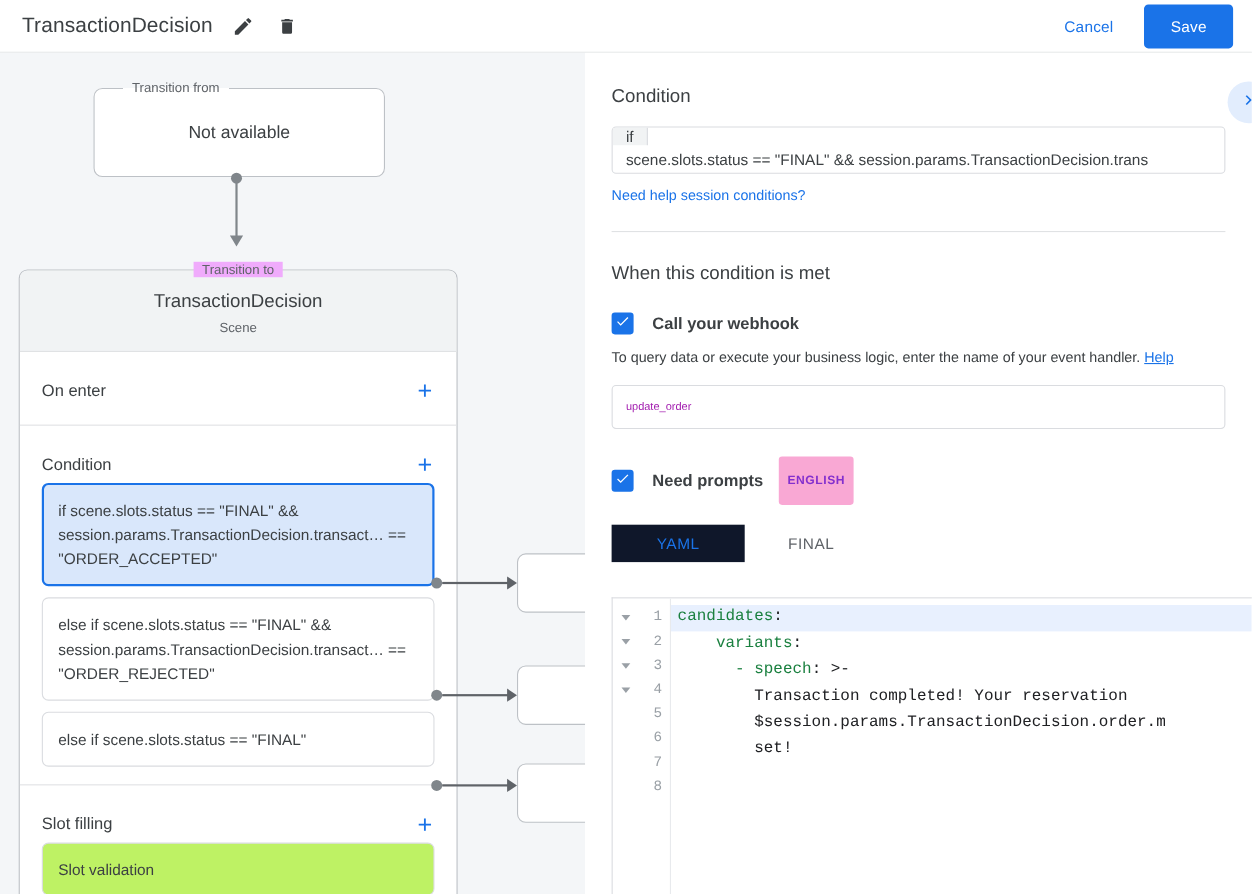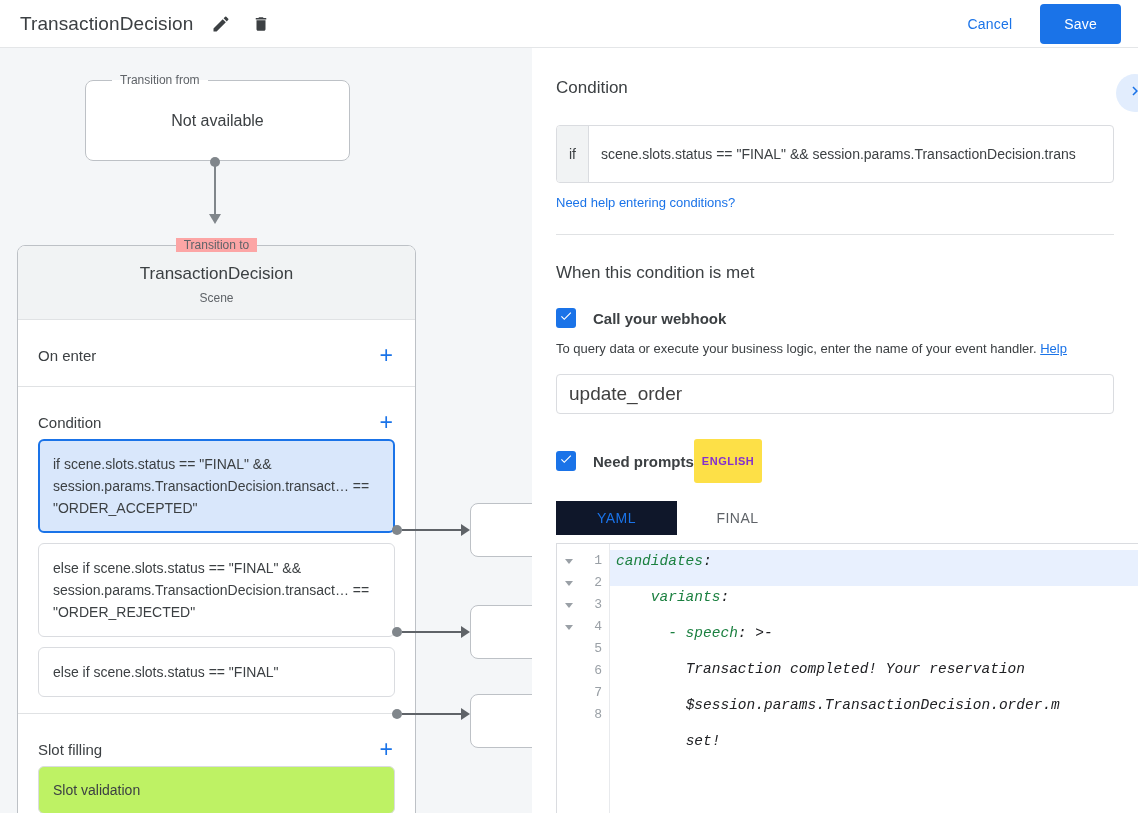--- a/index.html
+++ b/index.html
@@ -136,21 +136,21 @@
   .scene-card-legend {
     position: absolute;
     left: 17px; top: 190px;
     width: 399px;
     text-align: center;
     font-size: 12px;
     color: #5f6368;
     pointer-events: none;
   }
   .scene-card-legend span {
-    background: #fca5a5;
+    background: #f0abfc;
     padding: 0 8px;
   }
   .scene-head {
     background: #f1f3f4;
     padding: 18px 0 14px;
     text-align: center;
     border-bottom: 1px solid #e0e2e4;
   }
   .scene-head .scene-name {
     font-size: 17px;
@@ -263,26 +263,27 @@
     right: -16px; top: 26px;
     width: 38px; height: 38px;
     border-radius: 50%;
     background: #e2edfd;
     display: flex; align-items: center; justify-content: center;
     cursor: pointer;
   }
 
   .cond-input-row {
     display: flex;
-    margin-top: 27px;
+    margin-top: 17px;
     border: 1px solid #dadce0;
     border-radius: 4px;
-    height: 58px;
+    height: 43px;
     overflow: hidden;
     background: #ffffff;
+    flex-direction: column;
   }
   .cond-if {
     width: 32px;
     background: #f1f3f4;
     border-right: 1px solid #dadce0;
     display: flex; align-items: center; justify-content: center;
     font-size: 14px;
     color: #3c4043;
   }
   .cond-input {
@@ -327,21 +328,22 @@
     cursor: pointer;
     flex: none;
   }
   .check-label {
     margin-left: 17px;
     font-size: 15px;
     font-weight: bold;
     color: #3c4043;
   }
   .lang-badge {
-    background: #fde047;
+    margin-left: 14px;
+    background: #f9a8d4;
     color: #8430ce;
     font-size: 11px;
     font-weight: bold;
     letter-spacing: .5px;
     border-radius: 3px;
     padding: 16px 8px;
   }
   .help-text {
     margin-top: 11px;
     font-size: 13px;
@@ -355,22 +357,22 @@
   }
   .inline-link.nounder { text-decoration: none; }
 
   .text-input {
     margin-top: 15px;
     width: 100%;
     height: 40px;
     border: 1px solid #dadce0;
     border-radius: 4px;
     padding: 0 12px;
-    font-size: 19px;
-    color: #404040;
+    font-size: 10px;
+    color: #a21caf;
     font-family: inherit;
     outline: none;
   }
 
   .tabs {
     display: flex;
     margin-top: 18px;
   }
   .tab {
     width: 121px;
@@ -424,27 +426,26 @@
     font-size: 13px;
     color: #9aa0a6;
   }
   .code {
     flex: 1;
     padding-top: 6px;
     overflow: hidden;
     position: relative;
   }
   .code-line {
-    height: 36px;
+    height: 24px;
     line-height: 22px;
     font-size: 14.5px;
     white-space: pre;
     color: #202124;
     padding-left: 6px;
-    font-style: italic;
   }
   .code-line.hl { background: #e8f0fe; }
   .tok-key { color: #1b8040; }
   .tok-plain { color: #202124; }
 </style>
 </head>
 <body>
 
 <div class="topbar">
   <div class="topbar-title">TransactionDecision</div>
@@ -554,21 +555,21 @@
           <path d="M8.59 16.59 13.17 12 8.59 7.41 10 6l6 6-6 6z"></path>
         </svg>
       </span>
     </div>
 
     <div class="cond-input-row">
       <div class="cond-if">if</div>
       <input class="cond-input" value="scene.slots.status == &quot;FINAL&quot; &amp;&amp; session.params.TransactionDecision.trans" style="">
     </div>
 
-    <a class="help-link">Need help entering conditions?</a>
+    <a class="help-link">Need help session conditions?</a>
 
     <div class="divider"></div>
   </div>
 
   <div class="rp-section">
     <div class="rp-h2">When this condition is met</div>
 
     
     <div class="check-row">
       <div class="checkbox">

